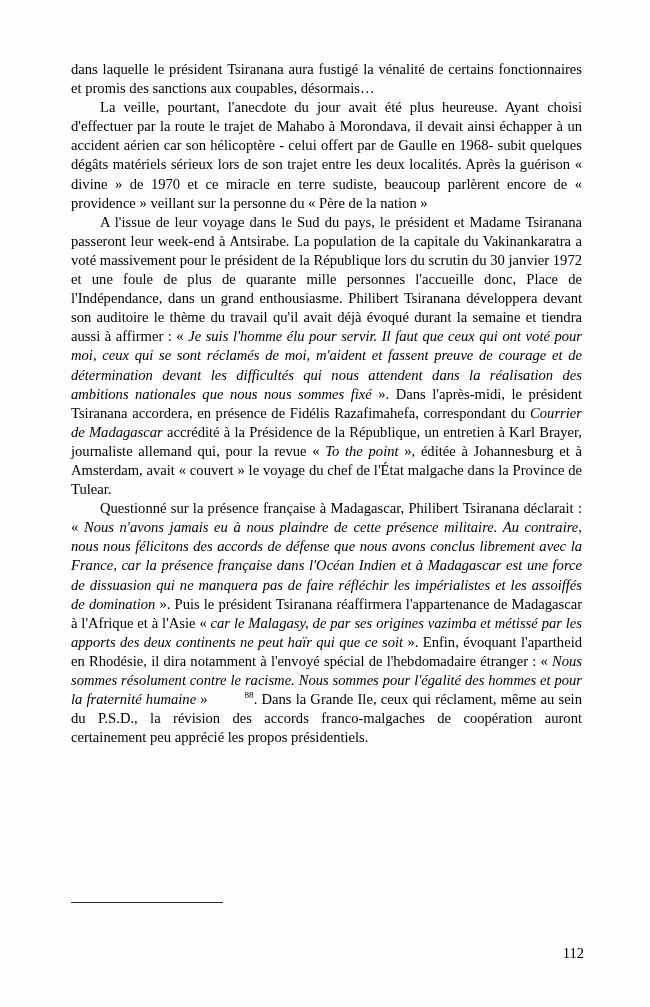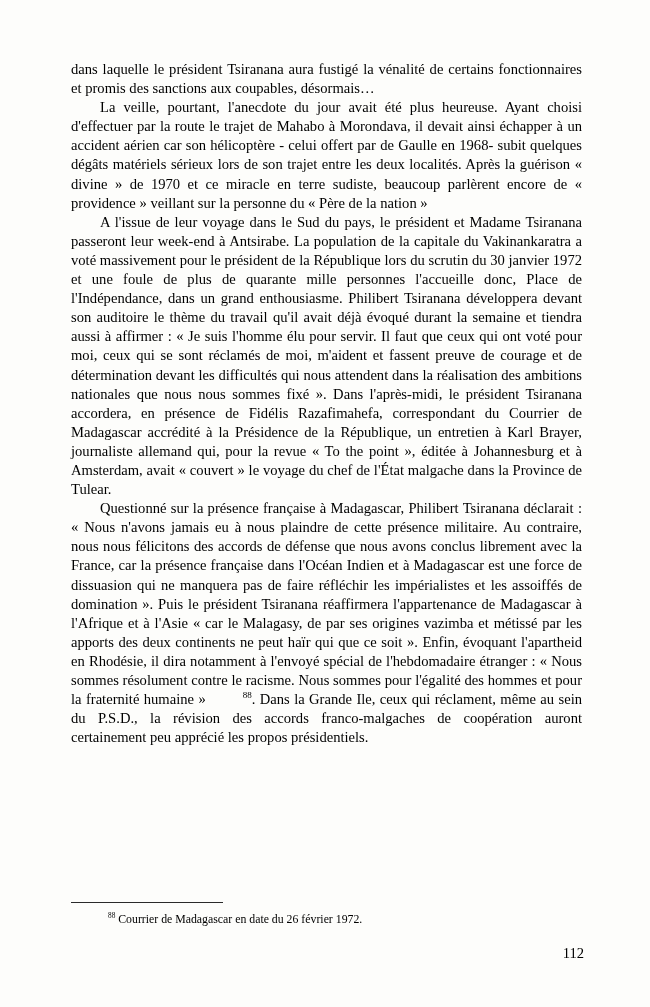--- a/index.html
+++ b/index.html
@@ -25,20 +25,21 @@
   }
   .para {
     margin: 0;
     font-size: 14.6px;
     line-height: 19.1px;
   }
   .para.indent {
     text-indent: 29px;
   }
   .italic {
+    font-style: italic;
   }
   sup {
     font-size: 0.62em;
     line-height: 0;
     vertical-align: super;
     margin-left: 37px;
   }
   .footnote-rule {
     position: absolute;
     left: 71px;
@@ -68,15 +69,14 @@
 <body>
 
 <div class="page">
   <div class="text-block">
       <p class="para"><span>dans laquelle le président Tsiranana aura fustigé la vénalité de certains fonctionnaires et promis des sanctions aux coupables, désormais…</span></p>
       <p class="para indent"><span>La veille, pourtant, l'anecdote du jour avait été plus heureuse. Ayant choisi d'effectuer par la route le trajet de Mahabo à Morondava, il devait ainsi échapper à un accident aérien car son hélicoptère - celui offert par de Gaulle en 1968- subit quelques dégâts matériels sérieux lors de son trajet entre les deux localités. Après la guérison « divine » de 1970 et ce miracle en terre sudiste, beaucoup parlèrent encore de « providence » veillant sur la personne du « Père de la nation »</span></p>
       <p class="para indent"><span>A l'issue de leur voyage dans le Sud du pays, le président et Madame Tsiranana passeront leur week-end à Antsirabe. La population de la capitale du Vakinankaratra a voté massivement pour le président de la République lors du scrutin du 30 janvier 1972 et une foule de plus de quarante mille personnes l'accueille donc, Place de l'Indépendance, dans un grand enthousiasme. Philibert Tsiranana développera devant son auditoire le thème du travail qu'il avait déjà évoqué durant la semaine et tiendra aussi à affirmer : « </span><span class="italic">Je suis l'homme élu pour servir. Il faut que ceux qui ont voté pour moi, ceux qui se sont réclamés de moi, m'aident et fassent preuve de courage et de détermination devant les difficultés qui nous attendent dans la réalisation des ambitions nationales que nous nous sommes fixé</span><span> ». Dans l'après-midi, le président Tsiranana accordera, en présence de Fidélis Razafimahefa, correspondant du </span><span class="italic">Courrier de Madagascar</span><span> accrédité à la Présidence de la République, un entretien à Karl Brayer, journaliste allemand qui, pour la revue « </span><span class="italic">To the point</span><span> », éditée à Johannesburg et à Amsterdam, avait « couvert » le voyage du chef de l'État malgache dans la Province de Tulear.</span></p>
       <p class="para indent"><span>Questionné sur la présence française à Madagascar, Philibert Tsiranana déclarait : « </span><span class="italic">Nous n'avons jamais eu à nous plaindre de cette présence militaire. Au contraire, nous nous félicitons des accords de défense que nous avons conclus librement avec la France, car la présence française dans l'Océan Indien et à Madagascar est une force de dissuasion qui ne manquera pas de faire réfléchir les impérialistes et les assoiffés de domination</span><span> ». Puis le président Tsiranana réaffirmera l'appartenance de Madagascar à l'Afrique et à l'Asie « </span><span class="italic">car le Malagasy, de par ses origines vazimba et métissé par les apports des deux continents ne peut haïr qui que ce soit</span><span> ». Enfin, évoquant l'apartheid en Rhodésie, il dira notamment à l'envoyé spécial de l'hebdomadaire étranger : « </span><span class="italic">Nous sommes résolument contre le racisme. Nous sommes pour l'égalité des hommes et pour la fraternité humaine</span><span> »</span><sup>88</sup><span>. Dans la Grande Ile, ceux qui réclament, même au sein du P.S.D., la révision des accords franco-malgaches de coopération auront certainement peu apprécié les propos présidentiels.</span></p>
     </div>
   <div class="footnote-rule"></div>
-  <div class="footnote"><sup>88</sup><span> </span><span class="italic">Courrier de Madagascar</span><span> en date du 26 février 1972.</span></div>
   <div class="page-number">112</div>
 </div>
 
 </body></html>

